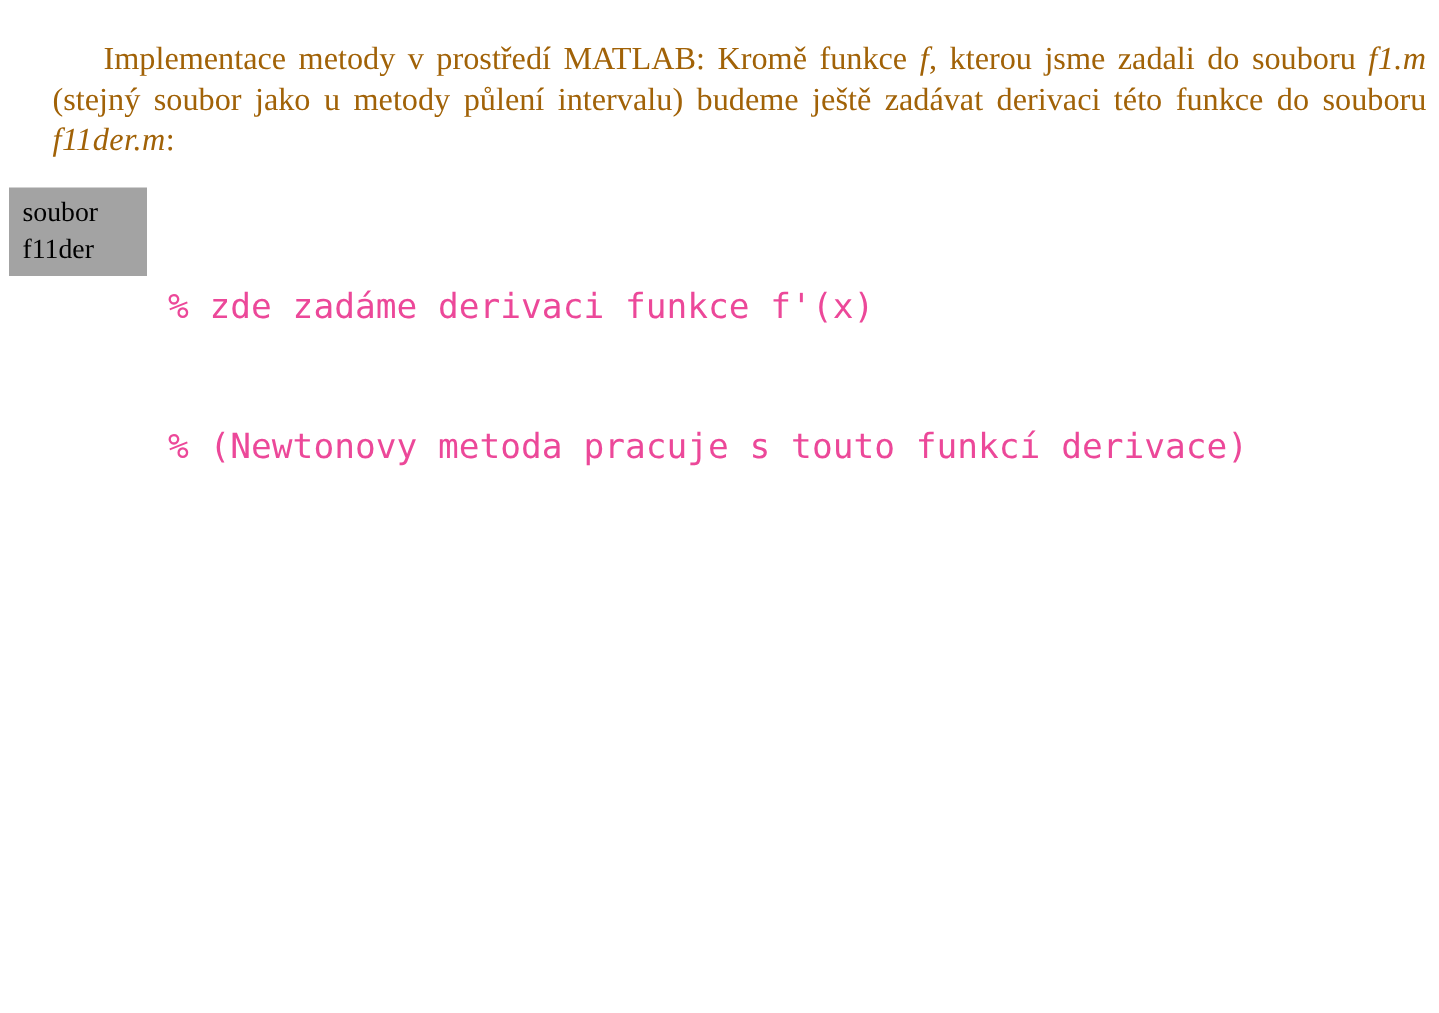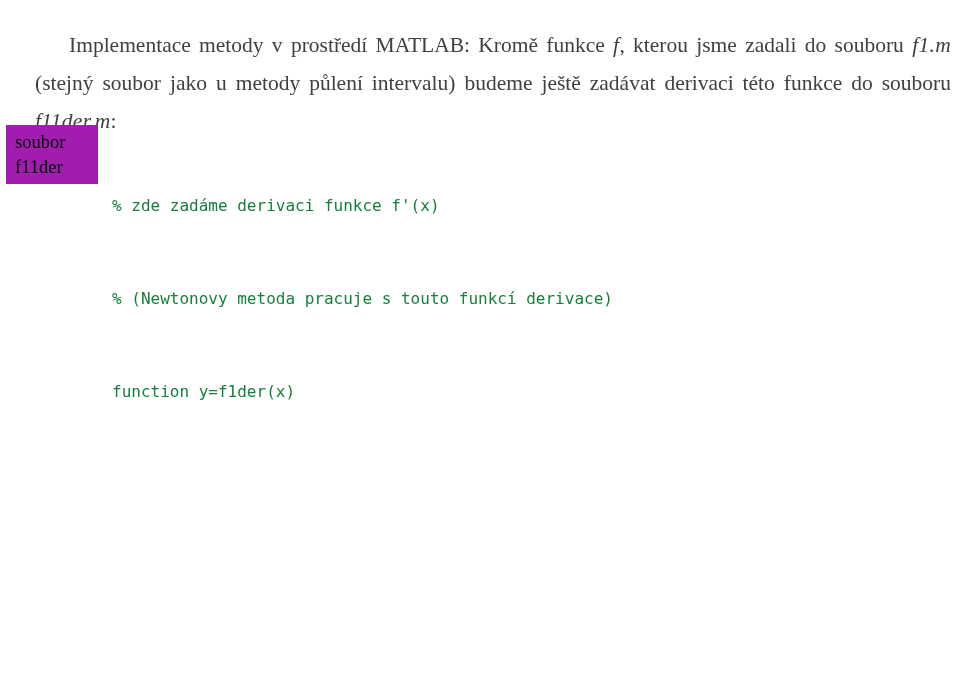--- a/index.html
+++ b/index.html
@@ -16,22 +16,22 @@
     overflow: hidden;
     font-family: "Liberation Serif", "DejaVu Serif", serif;
     color: #000000;
   }
 
   
   .prose {
     position: absolute;
     font-family: "Liberation Serif", "DejaVu Serif", serif;
     font-size: 21.5px;
-    line-height: 38px;
-    color: #404040;
+    line-height: 27px;
+    color: #a16207;
     text-align: justify;
     text-justify: inter-word;
     -webkit-hyphens: manual;
     hyphens: manual;
   }
 
   #para-intro {
     left: 35px;
     top: 4px;
     width: 916px;
@@ -51,21 +51,21 @@
     letter-spacing: 0.3px;
   }
 
   
   #file-tag {
     position: absolute;
     left: 6px;
     top: 125px;
     width: 92px;
     height: 59px;
-    background: #a21caf;
+    background: #a3a3a3;
     box-sizing: border-box;
     display: flex;
     flex-direction: column;
     justify-content: center;
     align-items: flex-start;
     padding-left: 9px;
   }
 
   #file-tag .tag-line {
     font-family: "Liberation Serif", "DejaVu Serif", serif;
@@ -75,23 +75,23 @@
     white-space: nowrap;
   }
 
   
   #code-block {
     position: absolute;
     left: 112px;
     top: 128px;
     width: 780px;
     font-family: "DejaVu Sans Mono", "Liberation Mono", monospace;
-    font-size: 16px;
+    font-size: 23px;
     line-height: 31px;
-    color: #15803d;
+    color: #ec4899;
     white-space: pre;
   }
 
   #code-block .code-line {
     white-space: pre;
   }
 
   
   #footer {
     position: absolute;
@@ -109,21 +109,20 @@
   <p class="prose" id="para-intro"><span>Implementace metody v prostředí MATLAB: Kromě funkce </span><span class="mathit">f</span><span>, kterou jsme zadali do souboru </span><span class="mathit">f1.m</span><span> (stejný soubor jako u metody půlení inter­valu) budeme ještě zadávat derivaci této funkce do souboru </span><span class="mathit">f11der.m</span><span>:</span></p>
 
   <div id="file-tag">
     <div class="tag-line">soubor</div>
     <div class="tag-line">f11der</div>
   </div>
 
   <div id="code-block">
     <div class="code-line">% zde zadáme derivaci funkce f'(x)</div>
     <div class="code-line">% (Newtonovy metoda pracuje s touto funkcí derivace)</div>
-    <div class="code-line">function y=f1der(x)</div>
   </div>
 
 
   <div id="footer">
 
     
 
     
 
   </div>

